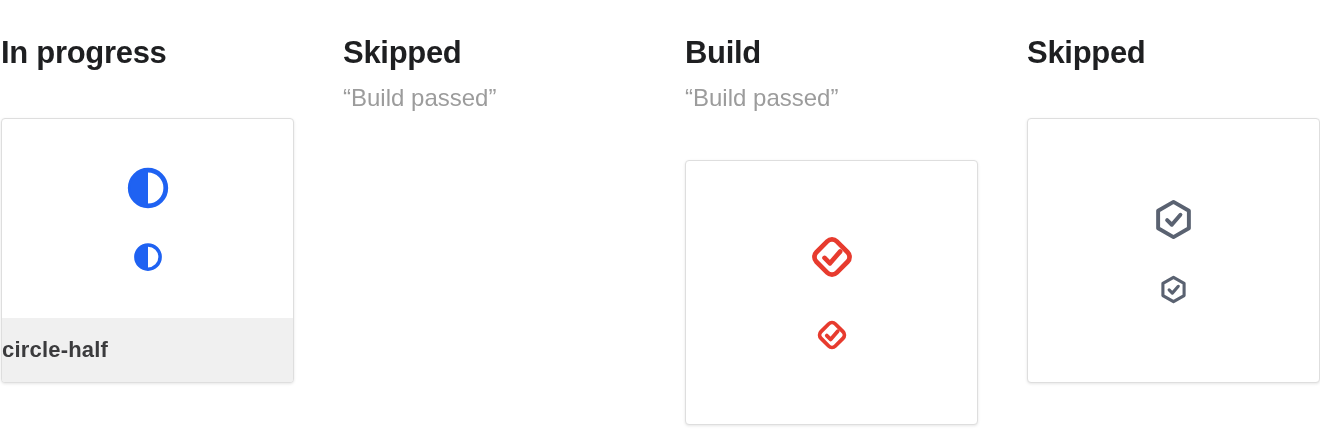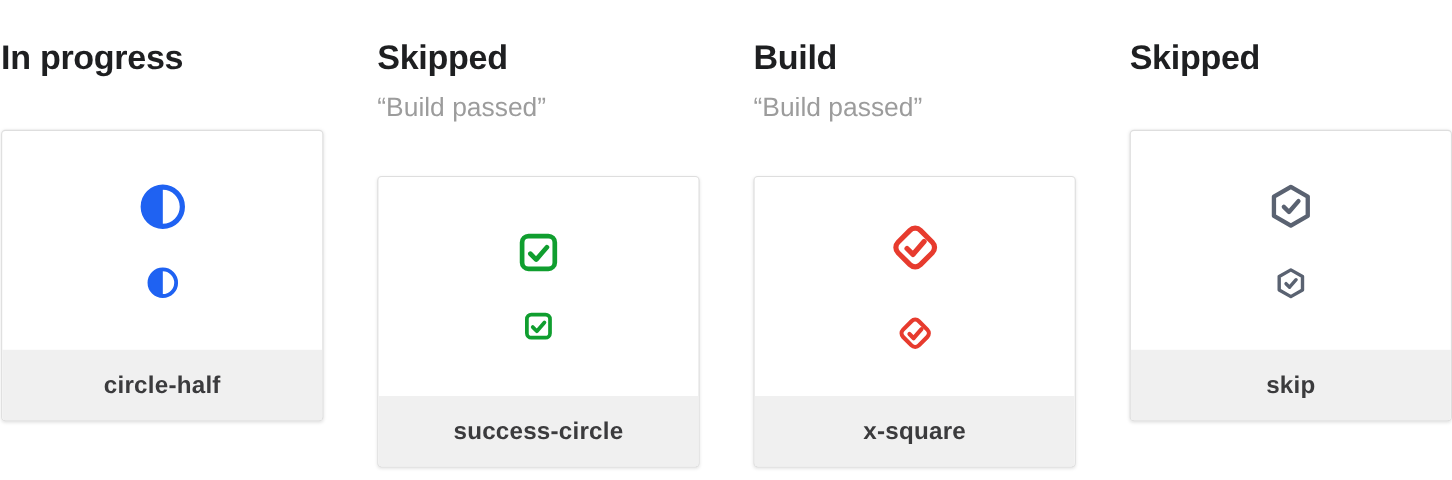--- a/index.html
+++ b/index.html
@@ -57,21 +57,20 @@
     justify-content: center;
     gap: 32px;
   }
   .icon { display: inline-flex; }
   .icon svg { display: block; }
   .card-footer {
     height: 64px;
     background: #f0f0f0;
     display: flex;
     align-items: center;
-    justify-content: center;
   }
   .icon-label {
     font-size: 22px;
     font-weight: 700;
     color: #3b3b3d;
     letter-spacing: 0.2px;
   }
 </style>
 </head>
 <body>
@@ -98,61 +97,39 @@
         </div>
         <div class="card-footer">
           <span class="icon-label">circle-half</span>
         </div>
       </div>
     </div>
 
     <div class="col">
       <h2 class="col-title">Skipped</h2>
       <div class="col-subtitle">“Build passed”</div>
-      <div class="card">
-        <div class="card-body" style="color: rgb(16, 158, 47);">
-          <span class="icon">
-            <svg width="41" height="41" viewBox="0 0 24 24">
-              <rect x="3.3" y="3.3" width="17.4" height="17.4" rx="3.4" fill="none" stroke="currentColor" stroke-width="2.5"></rect>
-              <path d="M7.7 12.7 l3.1 3.1 l5.7 -6.6" fill="none" stroke="currentColor" stroke-width="2.5" stroke-linecap="round" stroke-linejoin="round"></path>
-            </svg>
-          </span>
-          <span class="icon">
-            <svg width="29" height="29" viewBox="0 0 24 24">
-              <rect x="3.3" y="3.3" width="17.4" height="17.4" rx="3.4" fill="none" stroke="currentColor" stroke-width="2.8"></rect>
-              <path d="M7.7 12.7 l3.1 3.1 l5.7 -6.6" fill="none" stroke="currentColor" stroke-width="2.8" stroke-linecap="round" stroke-linejoin="round"></path>
-            </svg>
-          </span>
-        </div>
-        <div class="card-footer">
-          <span class="icon-label">success-circle</span>
-        </div>
-      </div>
     </div>
 
     <div class="col">
       <h2 class="col-title">Build</h2>
       <div class="col-subtitle">“Build passed”</div>
       <div class="card">
         <div class="card-body" style="color: rgb(231, 59, 46);">
           <span class="icon">
             <svg width="54" height="54" viewBox="0 0 24 24">
               <rect x="5.6" y="5.6" width="12.8" height="12.8" rx="3" transform="rotate(45 12 12)" fill="none" stroke="currentColor" stroke-width="2.1"></rect>
               <path d="M8.7 12.4 l2.4 2.4 l4.5 -5.2" fill="none" stroke="currentColor" stroke-width="2.1" stroke-linecap="round" stroke-linejoin="round"></path>
             </svg>
           </span>
           <span class="icon">
             <svg width="38" height="38" viewBox="0 0 24 24">
               <rect x="5.6" y="5.6" width="12.8" height="12.8" rx="3" transform="rotate(45 12 12)" fill="none" stroke="currentColor" stroke-width="2.4"></rect>
               <path d="M8.7 12.4 l2.4 2.4 l4.5 -5.2" fill="none" stroke="currentColor" stroke-width="2.4" stroke-linecap="round" stroke-linejoin="round"></path>
             </svg>
           </span>
-        </div>
-        <div class="card-footer">
-          <span class="icon-label">x-square</span>
         </div>
       </div>
     </div>
 
     <div class="col">
       <h2 class="col-title">Skipped</h2>
       <div class="card">
         <div class="card-body" style="color: rgb(90, 98, 113);">
           <span class="icon">
             <svg width="45" height="45" viewBox="0 0 24 24">
@@ -160,20 +137,17 @@
               <path d="M8.6 12.3 l2.5 2.5 l4.6 -5.3" fill="none" stroke="currentColor" stroke-width="2.1" stroke-linecap="round" stroke-linejoin="round"></path>
             </svg>
           </span>
           <span class="icon">
             <svg width="31" height="31" viewBox="0 0 24 24">
               <polygon points="12,2.6 20.2,7.3 20.2,16.7 12,21.4 3.8,16.7 3.8,7.3" fill="none" stroke="currentColor" stroke-width="2.4" stroke-linejoin="round"></polygon>
               <path d="M8.6 12.3 l2.5 2.5 l4.6 -5.3" fill="none" stroke="currentColor" stroke-width="2.4" stroke-linecap="round" stroke-linejoin="round"></path>
             </svg>
           </span>
         </div>
-        <div class="card-footer">
-          <span class="icon-label">skip</span>
-        </div>
       </div>
     </div>
 
   </div>
 </div>
 
 </body></html>

